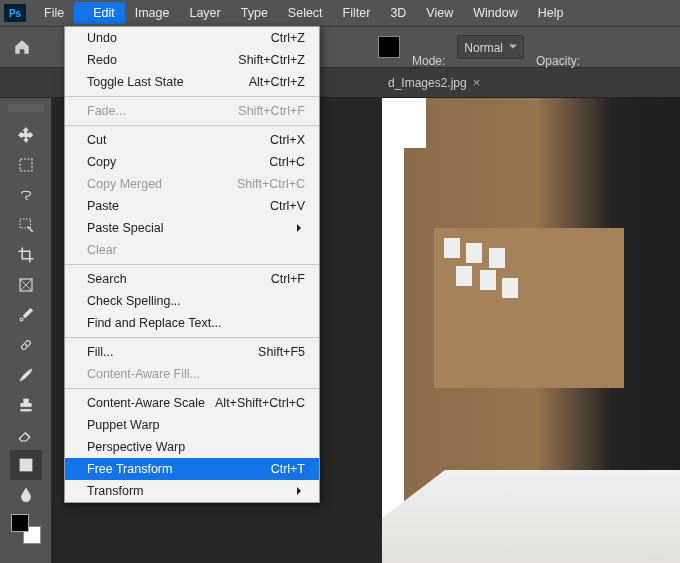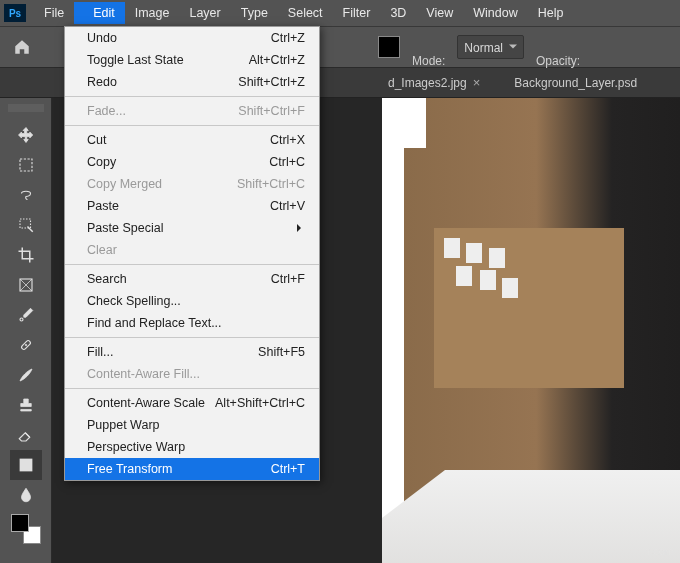--- a/index.html
+++ b/index.html
@@ -86,23 +86,20 @@
 <div class="tabs-row">
   <div class="tab covered">
       <span>A</span>
     </div>
   <div style="flex:0 0 300px"></div>
   <div class="tab">
       <span>d_Images2.jpg</span>
       <span class="tab-close">×</span>
     </div>
   <div style="flex:0 0 14px"></div>
-  <div class="tab">
-      <span>Background_Layer.psd</span>
-    </div>
 </div>
 
 <div class="workspace">
   <div class="tool-rail">
     <div class="rail-grip"></div>
     <div id="tools">
         <div class="tool">
           <svg width="18" height="18" viewBox="0 0 24 24" stroke="currentColor">
             <path d="M12 2l3 4h-2v4h4V8l4 4-4 4v-2h-4v4h2l-3 4-3-4h2v-4H6v2l-4-4 4-4v2h4V6H8z" fill="currentColor"></path>
           </svg>
@@ -193,26 +190,26 @@
     <div class="watermark">n.com</div>
   </div>
 </div>
 
 <div class="dropdown" id="edit-menu">
     <div class="dd-item">
       <span>Undo</span>
       <span class="dd-short">Ctrl+Z</span>
     </div>
     <div class="dd-item">
+      <span>Redo</span>
+      <span class="dd-short">Shift+Ctrl+Z</span>
+    </div>
+    <div class="dd-item">
       <span>Toggle Last State</span>
       <span class="dd-short">Alt+Ctrl+Z</span>
-    </div>
-    <div class="dd-item">
-      <span>Redo</span>
-      <span class="dd-short">Shift+Ctrl+Z</span>
     </div>
     <div class="dd-sep"></div>
     <div class="dd-item dis">
       <span>Fade...</span>
       <span class="dd-short">Shift+Ctrl+F</span>
     </div>
     <div class="dd-sep"></div>
     <div class="dd-item">
       <span>Cut</span>
       <span class="dd-short">Ctrl+X</span>
@@ -262,13 +259,16 @@
     <div class="dd-item">
       <span>Puppet Warp</span>
     </div>
     <div class="dd-item">
       <span>Perspective Warp</span>
     </div>
     <div class="dd-item hl">
       <span>Free Transform</span>
       <span class="dd-short">Ctrl+T</span>
     </div>
+    <div class="dd-item dd-sub">
+      <span>Transform</span>
+    </div>
   </div>
 
 </body></html>

